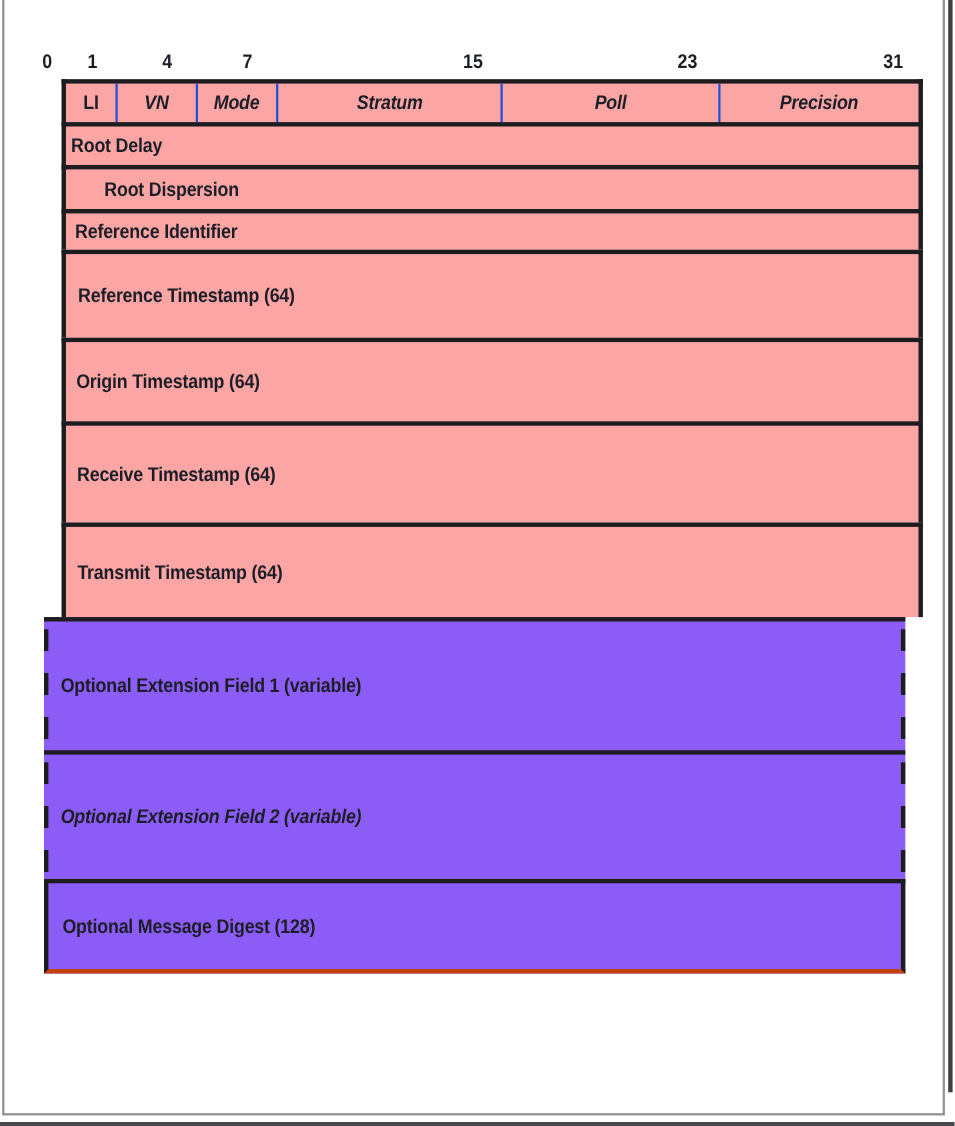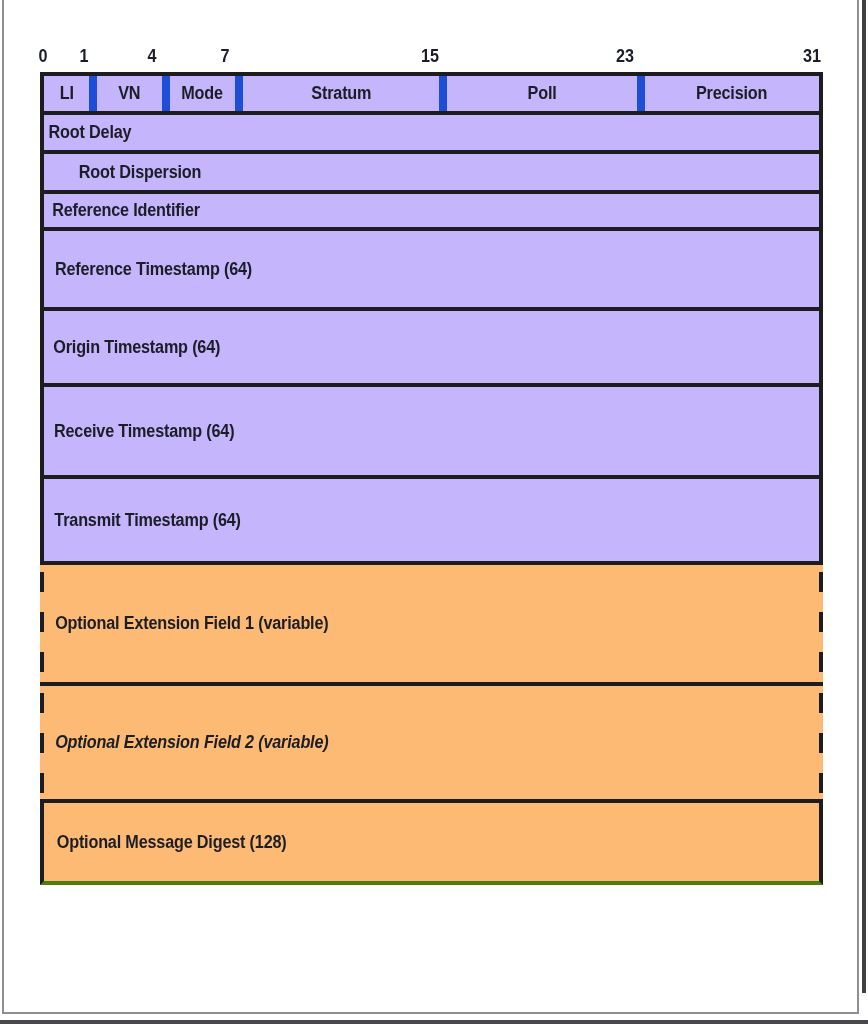--- a/index.html
+++ b/index.html
@@ -55,24 +55,24 @@
   
   .packet { width: 783px; }
   .row {
     position: relative;
     box-sizing: border-box;
     width: 783px;
     border-top: 4px solid #1d1d20;
     display: flex;
     align-items: stretch;
   }
-  .row.last { border-bottom: 4px solid #4d7c0f; }
+  .row.last { border-bottom: 4px solid #c2410c; }
   .row.solid-sides { border-left: 4px solid #1d1d20; border-right: 4px solid #1d1d20; }
-  .row.blue { background: #c4b5fd; }
-  .row.gray { background: #fdba74; }
+  .row.blue { background: #fca5a5; margin-left: 16px; }
+  .row.gray { background: #8b5cf6; }
 
   
   .row.dashed-sides::before,
   .row.dashed-sides::after {
     content: "";
     position: absolute;
     top: 7px;
     bottom: 0;
     width: 4px;
     background: repeating-linear-gradient(to bottom, #1d1d20 0px 20px, transparent 20px 40px);
@@ -108,21 +108,21 @@
     white-space: nowrap;
   }
 
   
   .hcell {
     box-sizing: border-box;
     display: flex;
     align-items: center;
     justify-content: center;
   }
-  .hcell + .hcell { border-left: 8px solid #1d4ed8; }
+  .hcell + .hcell { border-left: 2px solid #1d4ed8; font-style: italic; }
   .w-li        { flex: 0 0 5.81%; }
   .w-vn        { flex: 0 0 9.42%; }
   .w-mode      { flex: 0 0 9.42%; }
   .w-stratum   { flex: 0 0 26.32%; }
   .w-poll      { flex: 0 0 25.55%; }
   .w-precision { flex: 1 1 auto; }
 </style>
 </head>
 <body>
 

